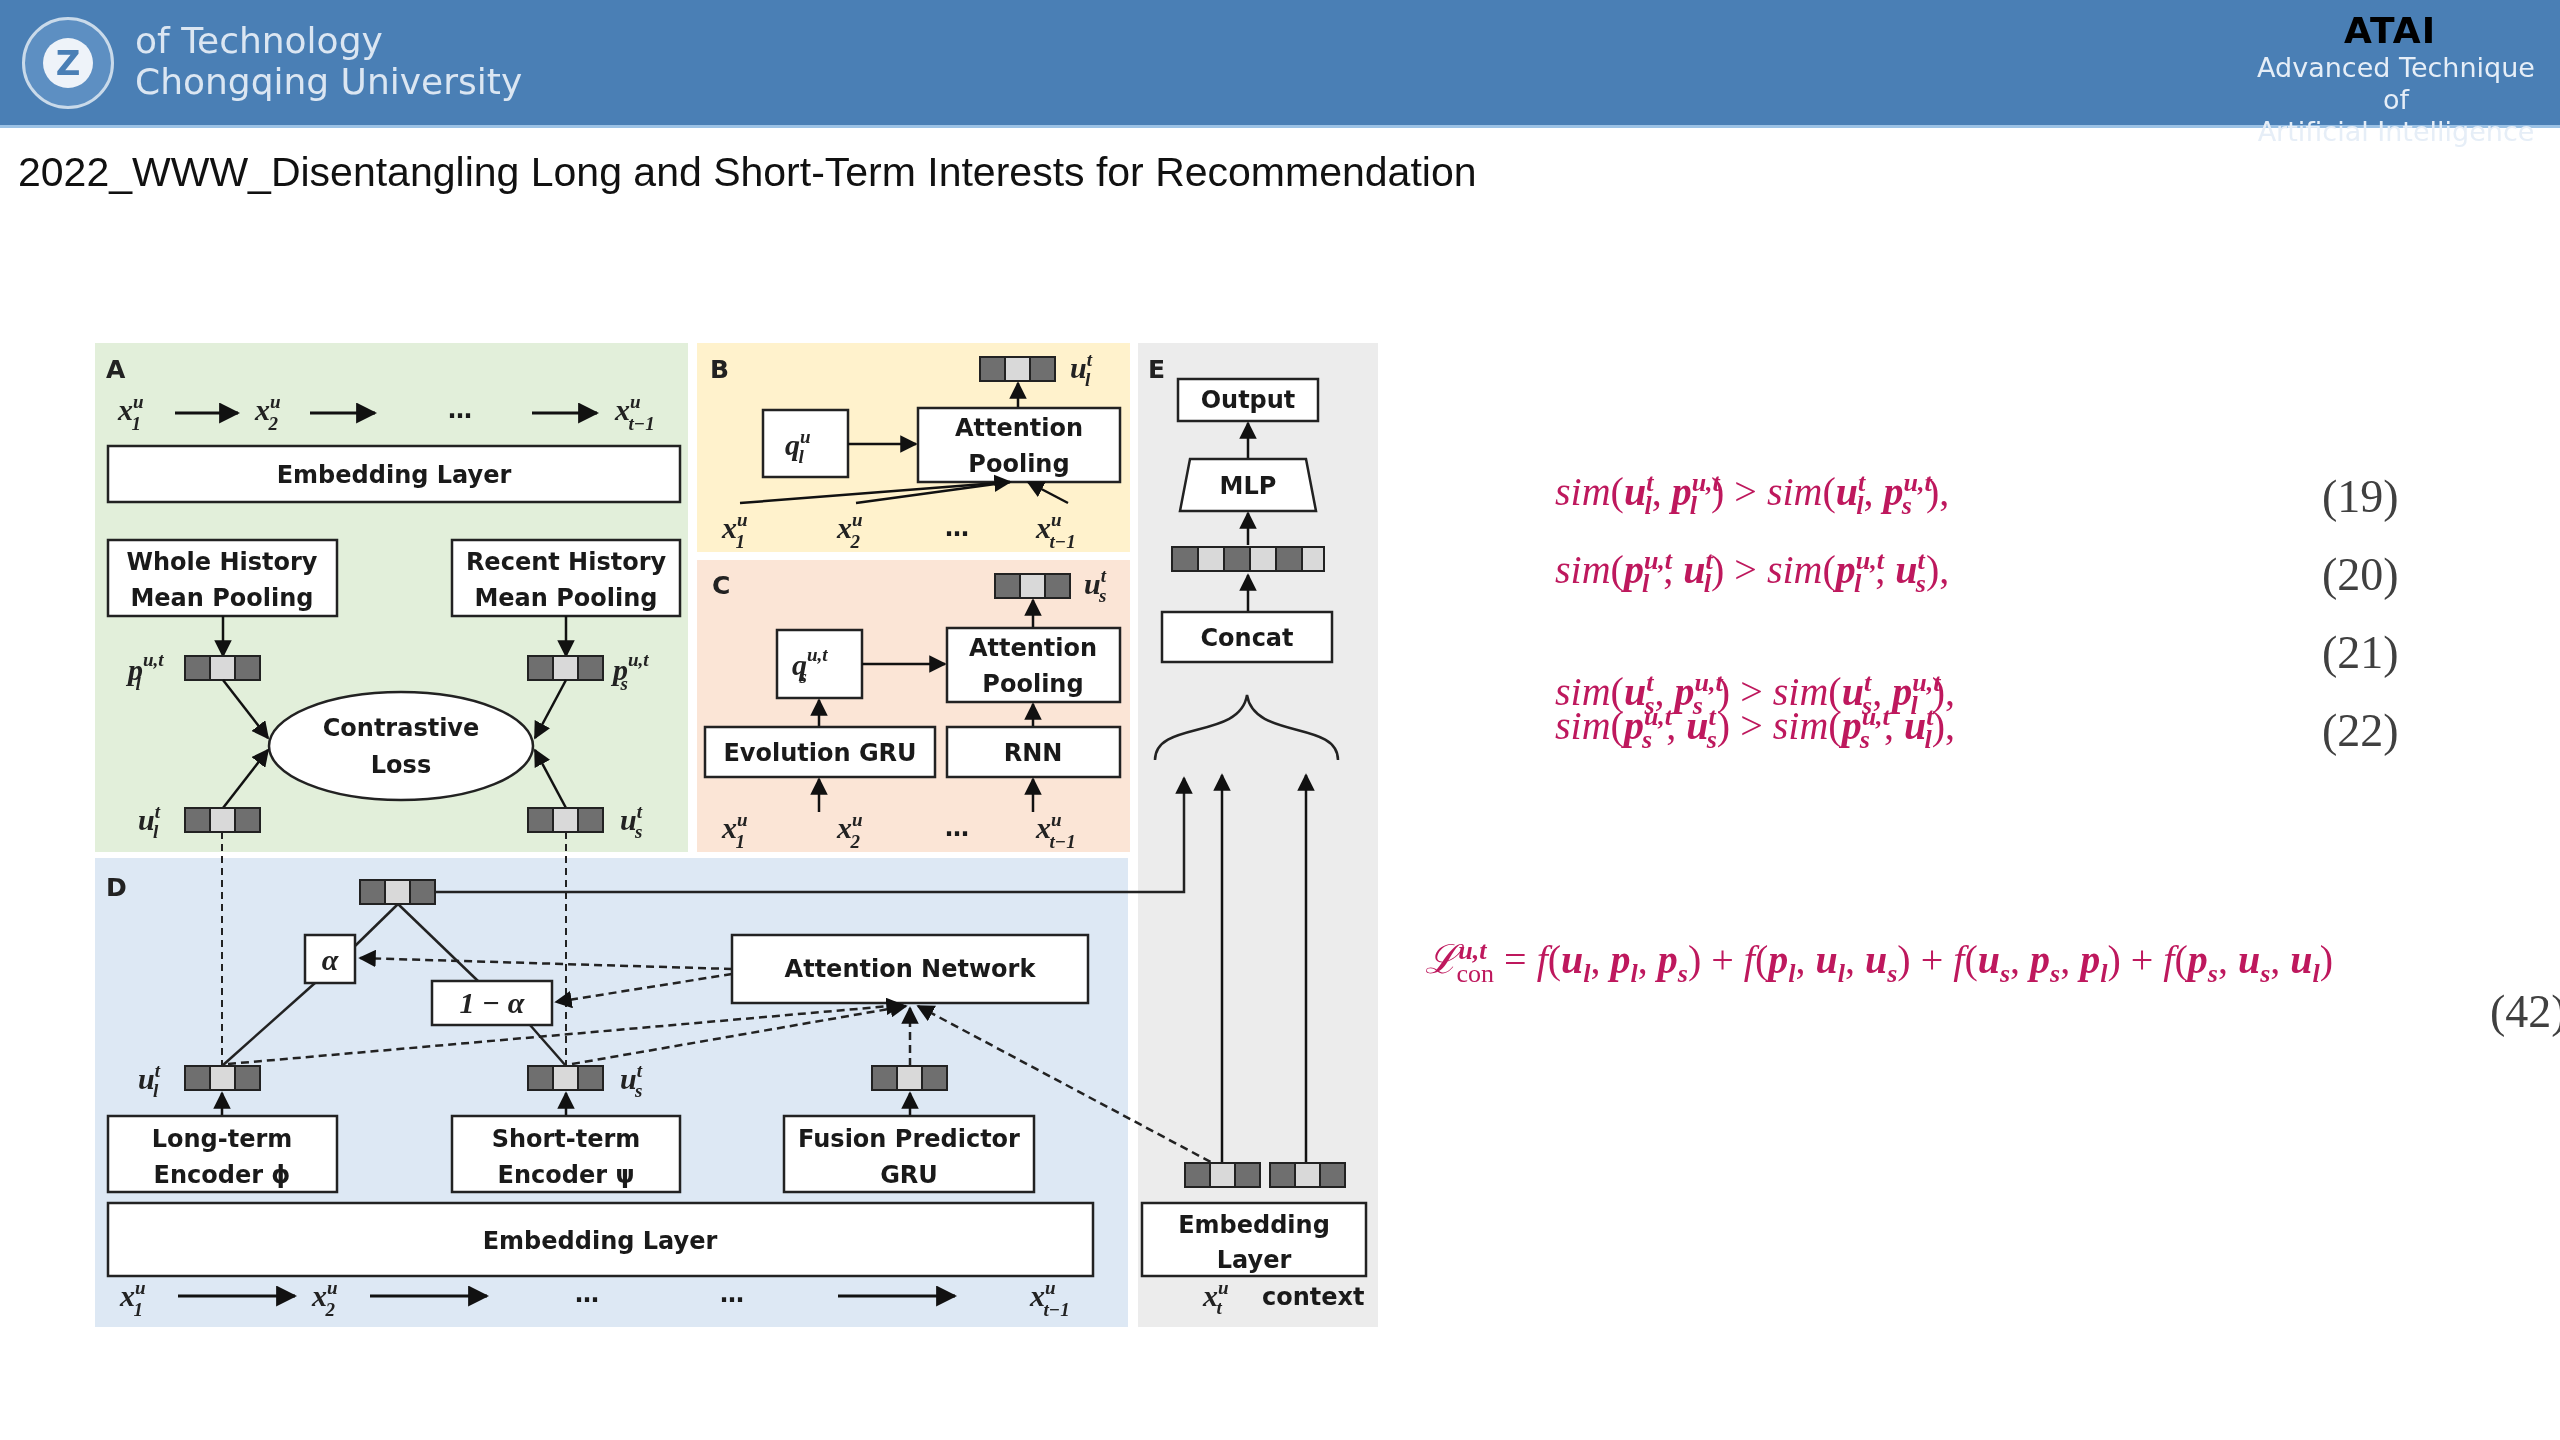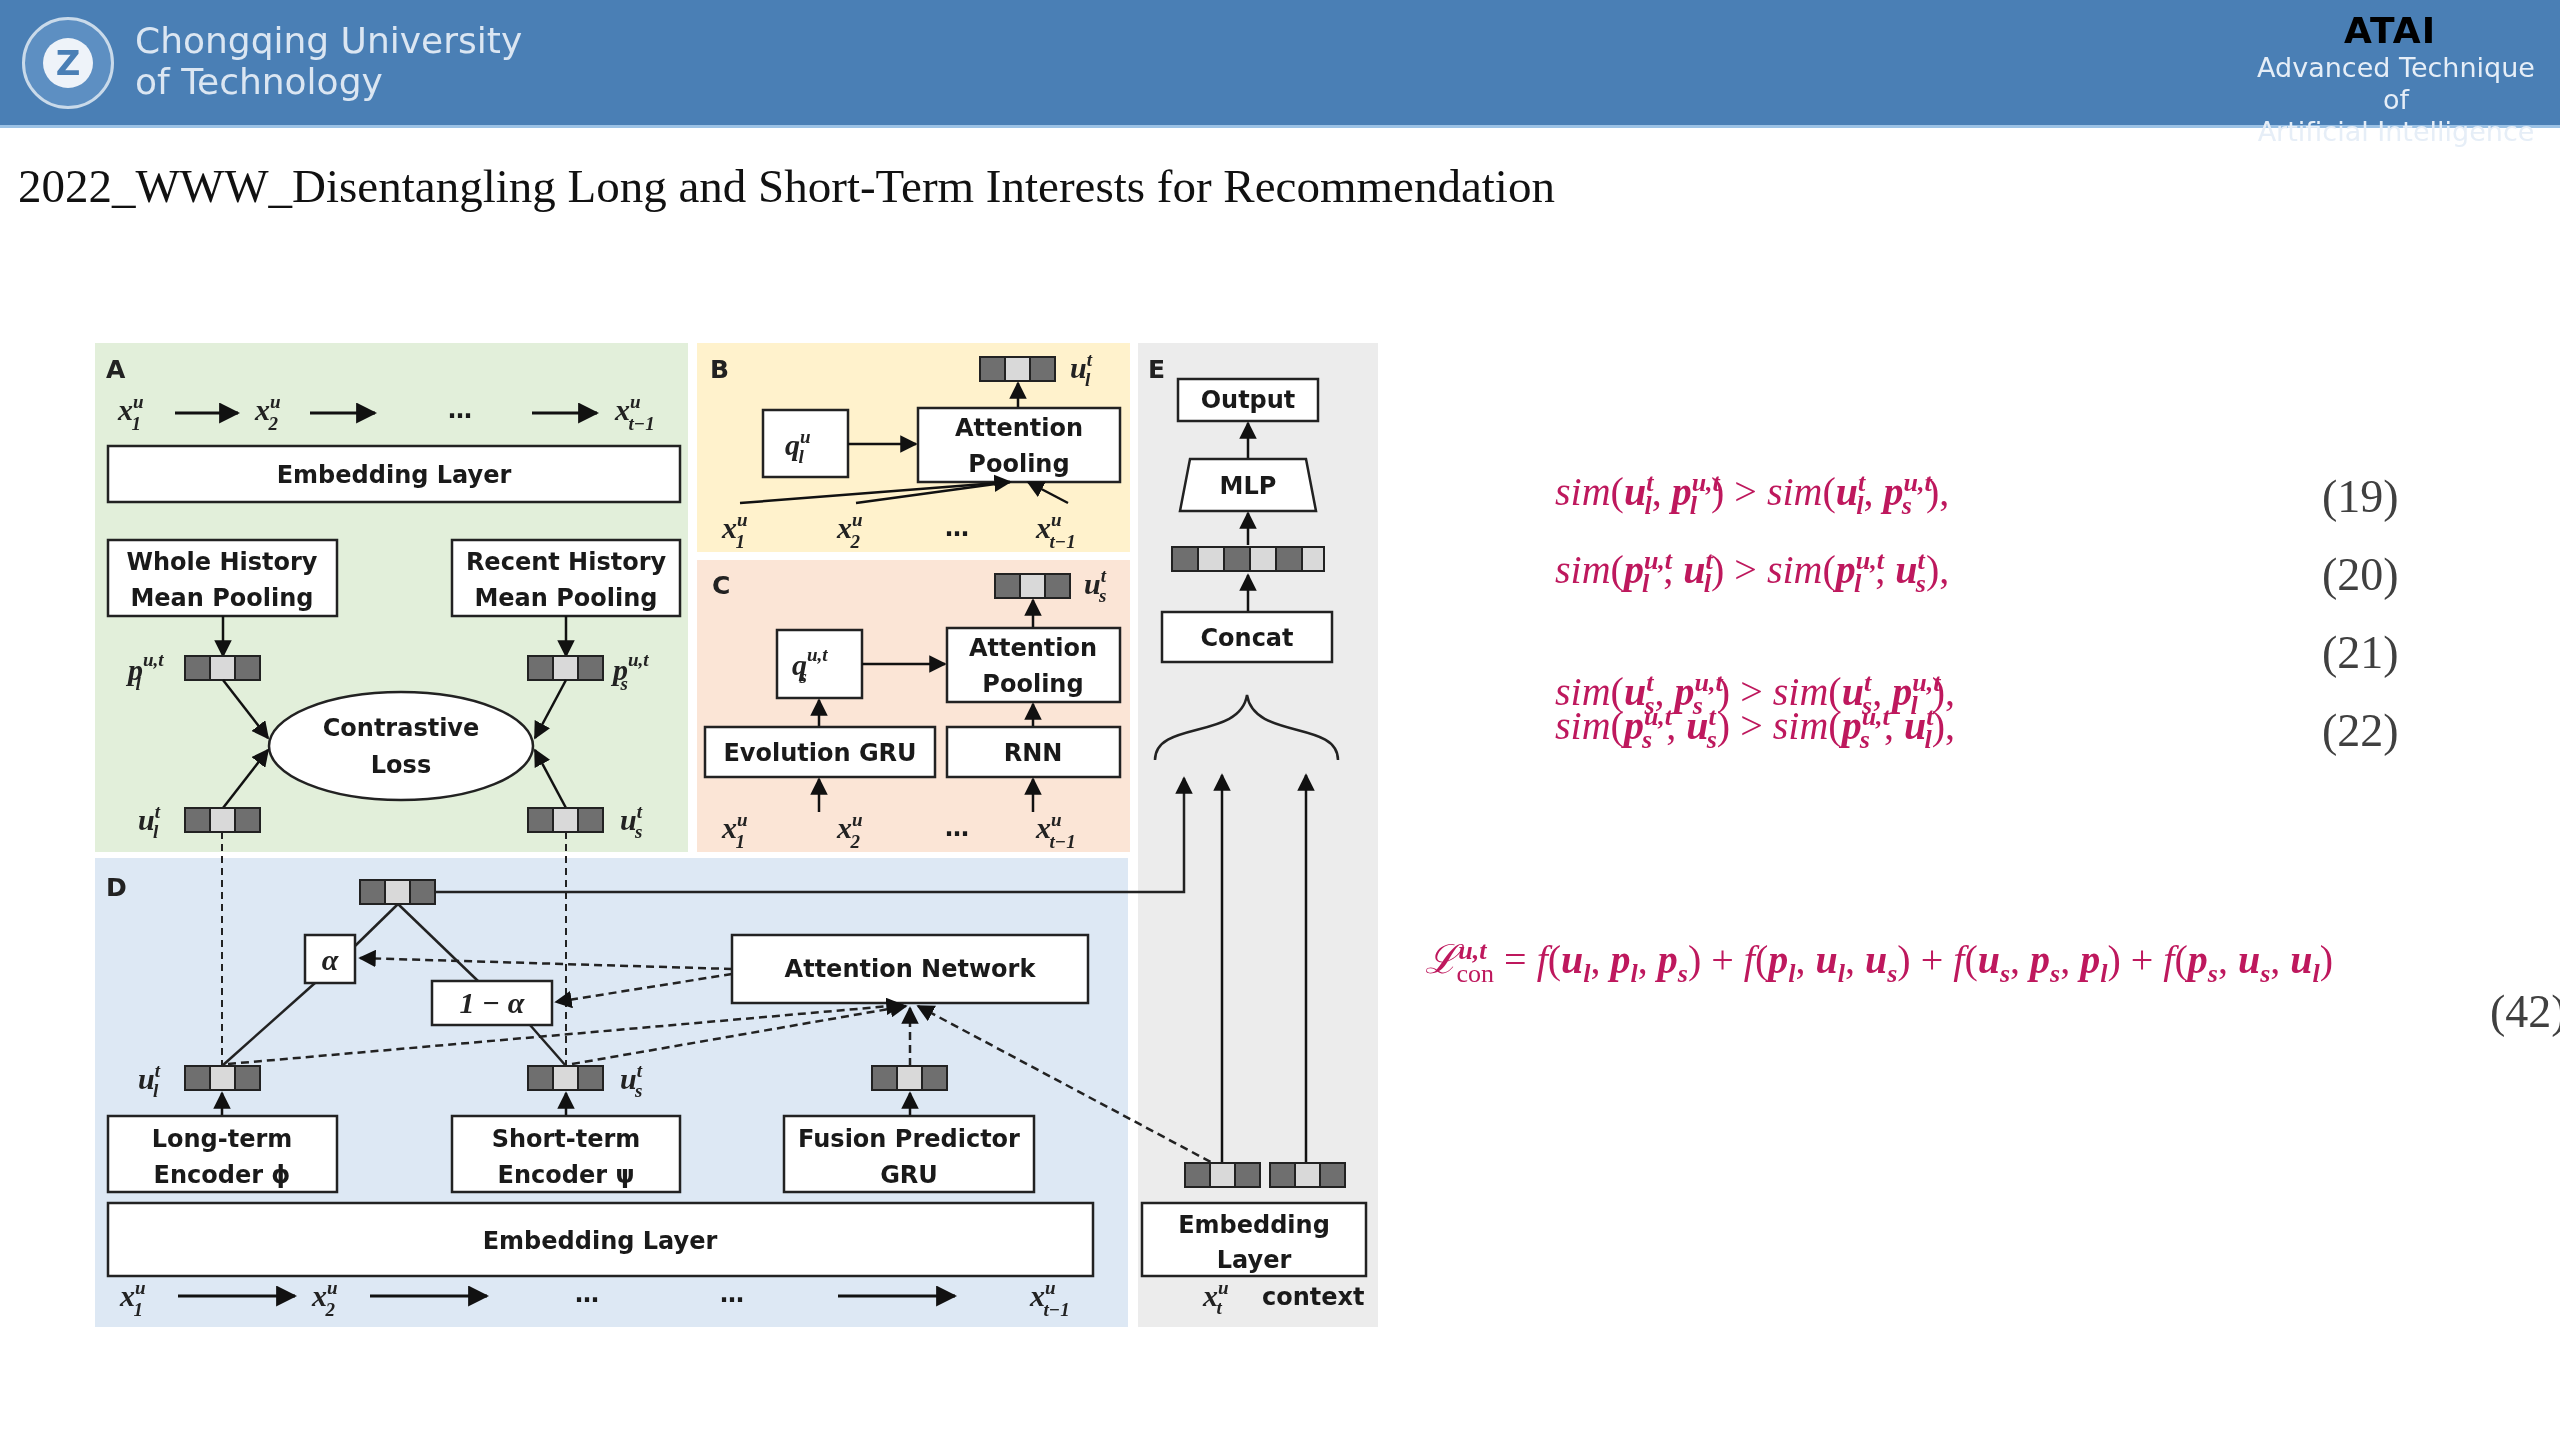--- a/index.html
+++ b/index.html
@@ -4,42 +4,42 @@
 <style>
   html, body { margin:0; padding:0; }
   body { width:2560px; height:1440px; background:#ffffff; position:relative; overflow:hidden; font-family:"Liberation Sans", sans-serif; }
   .header { position:absolute; left:0; top:0; width:2560px; height:125px; background:#4a7fb5; border-bottom:3px solid #9cc2e5; }
   .logo { position:absolute; left:22px; top:17px; width:92px; height:92px; border-radius:50%; border:3px solid #c9daea; box-sizing:border-box; background:#5d8fc2; }
   .logo-inner { position:absolute; left:18px; top:18px; width:50px; height:50px; border-radius:50%; background:#eef3f9; color:#4a7fb5; font:bold 34px "DejaVu Sans", sans-serif; text-align:center; line-height:50px; }
   .uni-name { position:absolute; left:135px; top:20px; color:#dbe6f2; font-size:36px; line-height:41px; font-family:"DejaVu Sans", sans-serif; }
   .atai { position:absolute; right:20px; top:10px; width:300px; text-align:center; color:#e6eef7; font-family:"DejaVu Sans", sans-serif; }
   .atai-logo { font-weight:bold; font-size:36px; color:#000000; letter-spacing:1px; line-height:42px; }
   .atai-sub { font-size:27px; line-height:32px; text-align:center; padding-left:12px; }
-  .doc-title { position:absolute; left:18px; top:159px; font-family:Liberation Serif, serif; font-size:47px; color:#111; white-space:nowrap; }
+  .doc-title { position:absolute; left:18px; top:149px; font-family:Liberation Sans, sans-serif; font-size:41px; color:#111; white-space:nowrap; }
   svg text { font-family:"DejaVu Sans", sans-serif; }
   .lbl { font-family:"DejaVu Sans", sans-serif; font-weight:bold; font-size:25px; fill:#222; }
   .box-text { font-family:"DejaVu Sans", sans-serif; font-weight:bold; font-size:24px; fill:#1a1a1a; }
   .math { font-family:"Liberation Serif", serif; font-style:italic; font-weight:bold; font-size:30px; fill:#222; }
   .math-sub { font-family:"Liberation Serif", serif; font-style:italic; font-weight:bold; font-size:19px; fill:#222; }
   .eq { position:absolute; font-family:"Liberation Serif", serif; font-size:40px; color:#be185d; white-space:nowrap; }
   .eq i { font-style:italic; }
   .eq b { font-style:italic; font-weight:bold; }
   .eq sup, .eq sub { font-size:26px; font-style:italic; font-weight:bold; }
   .eq-num { position:absolute; font-family:"Liberation Serif", serif; font-size:46px; color:#404040; }
 </style>
 </head>
 <body>
 
 <div class="header">
   <div class="logo">
     <div class="logo-inner">Z</div>
   </div>
   <div class="uni-name">
+    <div>of Technology</div>
     <div>Chongqing University</div>
-    <div>of Technology</div>
   </div>
   <div class="atai">
     <div class="atai-logo">ATAI</div>
     <div class="atai-sub">Advanced Technique of</div>
     <div class="atai-sub">Artificial  Intelligence</div>
   </div>
 </div>
 
 <div class="doc-title">2022_WWW_Disentangling Long and Short-Term Interests for Recommendation</div>
 

